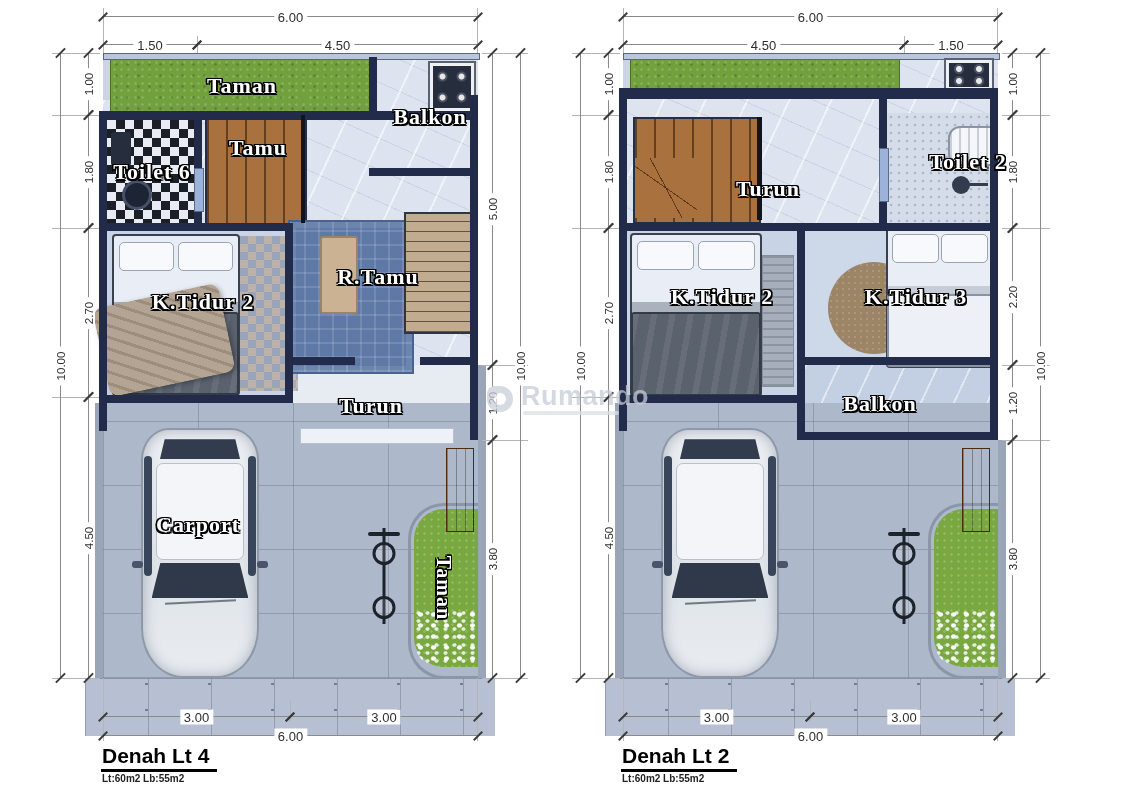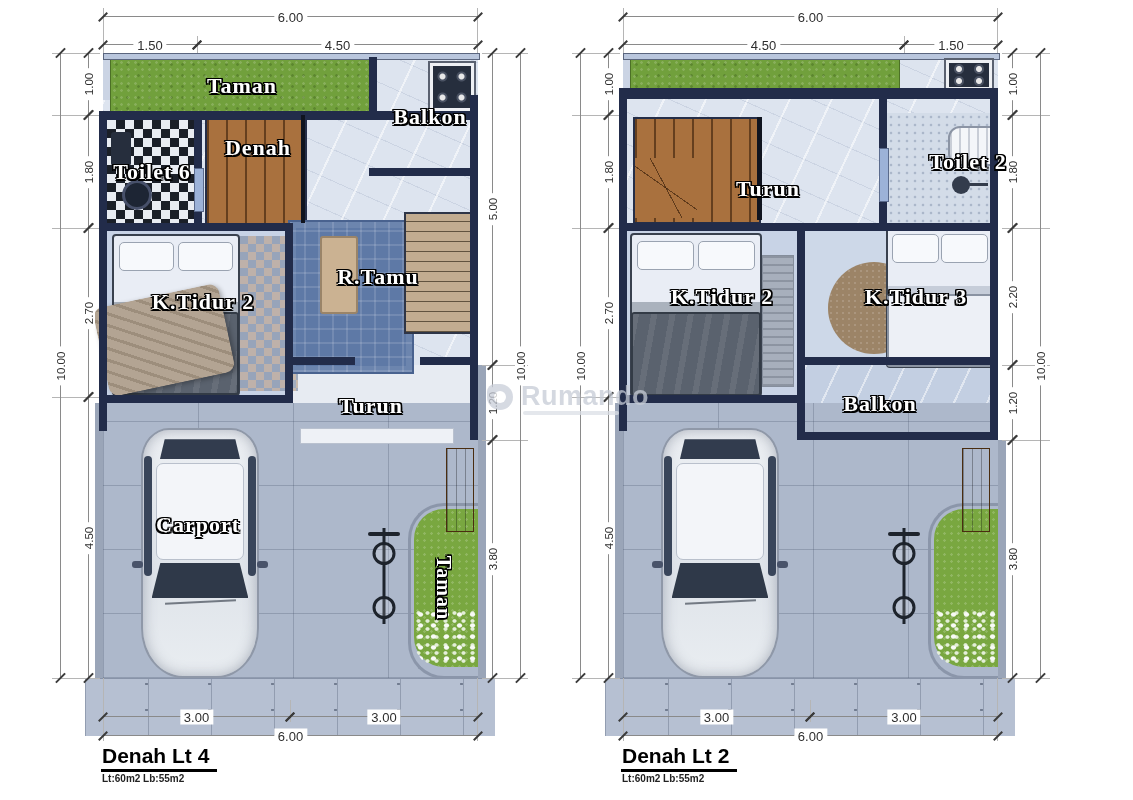--- a/index.html
+++ b/index.html
@@ -116,21 +116,21 @@
   .room-label{position:absolute;z-index:30;transform:translate(-50%,-50%);
      font-family:"Liberation Serif","DejaVu Serif",serif;font-weight:600;font-size:22px;color:#fff;
      letter-spacing:1px;white-space:nowrap;
      text-shadow:-1.5px -1.5px 0 #000,1.5px -1.5px 0 #000,-1.5px 1.5px 0 #000,1.5px 1.5px 0 #000,
                  -1.5px 0 0 #000,1.5px 0 0 #000,0 -1.5px 0 #000,0 1.5px 0 #000;}
   .room-label.vert{transform:translate(-50%,-50%) rotate(90deg);}
   .plan-title{position:absolute;z-index:30;font-weight:700;font-size:21px;color:#000;
      border-bottom:3.5px solid #000;padding:0 8px 1px 1px;}
   .plan-sub{position:absolute;z-index:30;font-weight:700;font-size:10px;color:#222;}
   
-  .watermark{position:absolute;z-index:50;display:flex;align-items:center;gap:8px;opacity:.75;}
+  .watermark{position:absolute;z-index:50;display:flex;align-items:flex-end;gap:8px;opacity:.75;}
   .wm-logo{width:26px;height:26px;border-radius:8px 50% 50% 50%;background:#c9ced9;position:relative;}
   .wm-logo::after{content:"";position:absolute;left:7px;top:7px;width:12px;height:12px;border-radius:50%;background:#fff;}
   .wm-text{font-size:27px;font-weight:700;color:#c6ccd6;letter-spacing:.5px;}
   .wm-sub{position:absolute;left:36px;top:30px;width:96px;height:4px;border-radius:2px;background:#dbdfe6;}
 </style>
 </head>
 <body>
 
 <div id="stage">
 
@@ -200,21 +200,21 @@
   <div class="wall" style="left:285px;top:223px;width:8px;height:180px"></div>
   <div class="wall" style="left:99px;top:395px;width:194px;height:8px"></div>
   <div class="wall" style="left:285px;top:357px;width:70px;height:8px"></div>
   <div class="wall" style="left:420px;top:357px;width:58px;height:8px"></div>
   <div class="divider" style="left:301px;top:115px;width:4px;height:108px"></div>
   <div class="wall" style="left:470px;top:365px;width:8px;height:75px"></div>
   <div class="wall" style="left:99px;top:403px;width:8px;height:28px"></div>
 
   <div class="room-label" style="left:242px;top:86px">Taman</div>
   <div class="room-label" style="left:430px;top:117px">Balkon</div>
-  <div class="room-label" style="left:258px;top:148px">Denah</div>
+  <div class="room-label" style="left:258px;top:148px">Tamu</div>
   <div class="room-label" style="left:152px;top:172px">Toilet 6</div>
   <div class="room-label" style="left:203px;top:302px">K.Tidur 2</div>
   <div class="room-label" style="left:378px;top:277px">R.Tamu</div>
   <div class="room-label" style="left:371px;top:406px">Turun</div>
   <div class="room-label" style="left:198px;top:525px">Carport</div>
   <div class="room-label vert" style="left:443px;top:588px;font-size:20px">Taman</div>
 
   <div class="lot" style="left:623px;top:53px;width:375px;height:625px"></div>
   <div class="sidewalk" style="left:605px;top:678px;width:410px;height:57px"></div>
   <div class="floor" style="left:623px;top:95px;width:375px;height:270px"></div>

